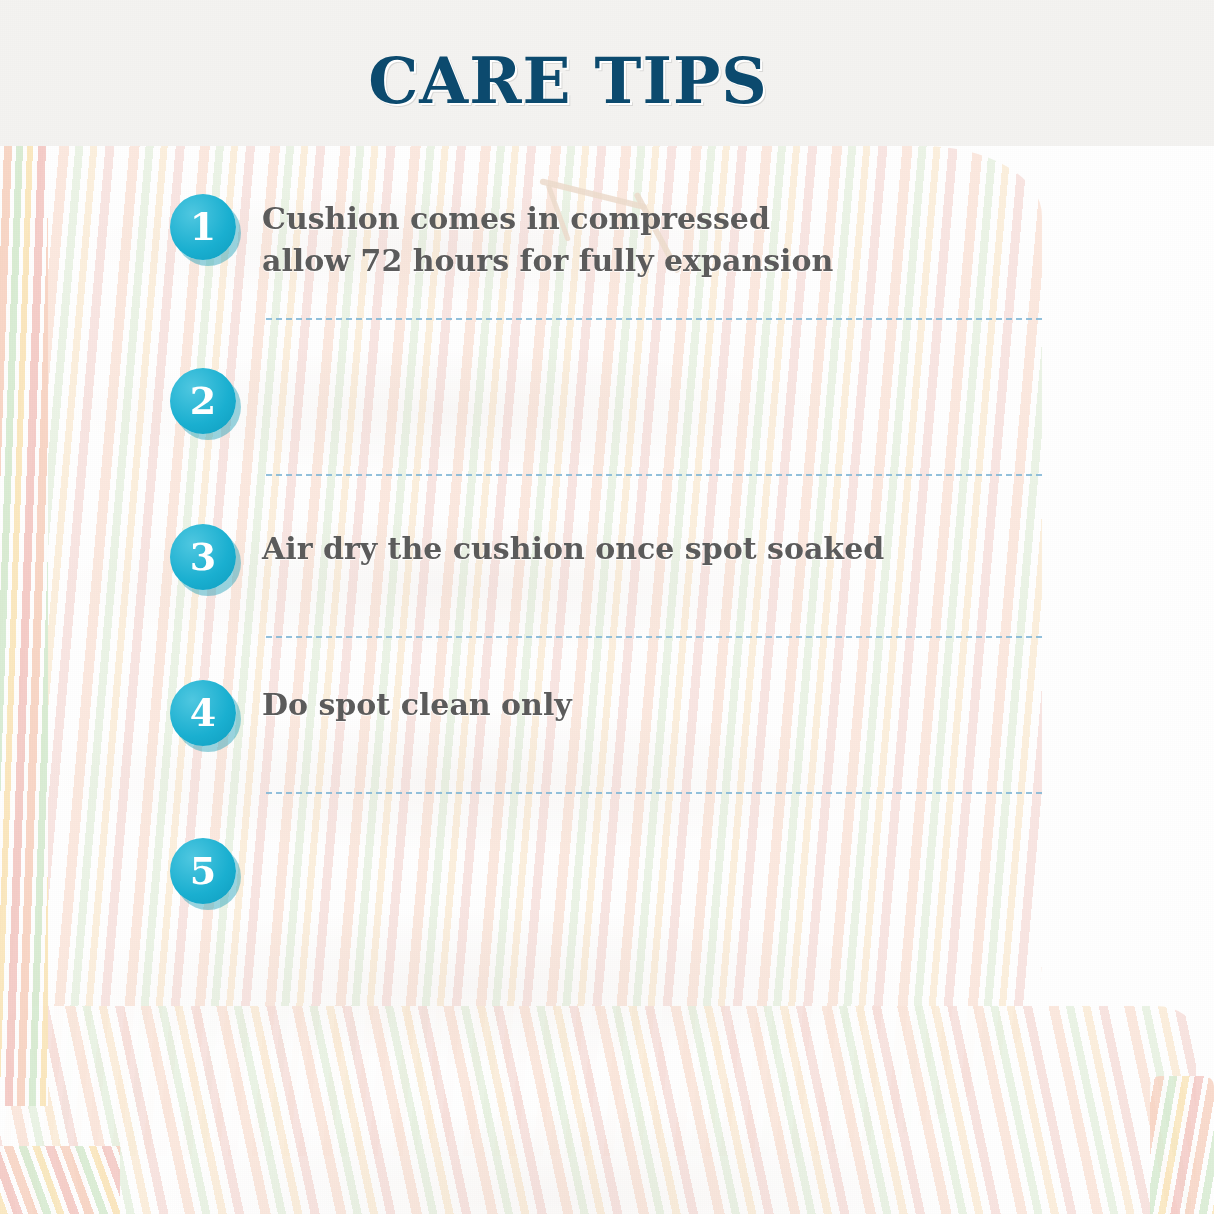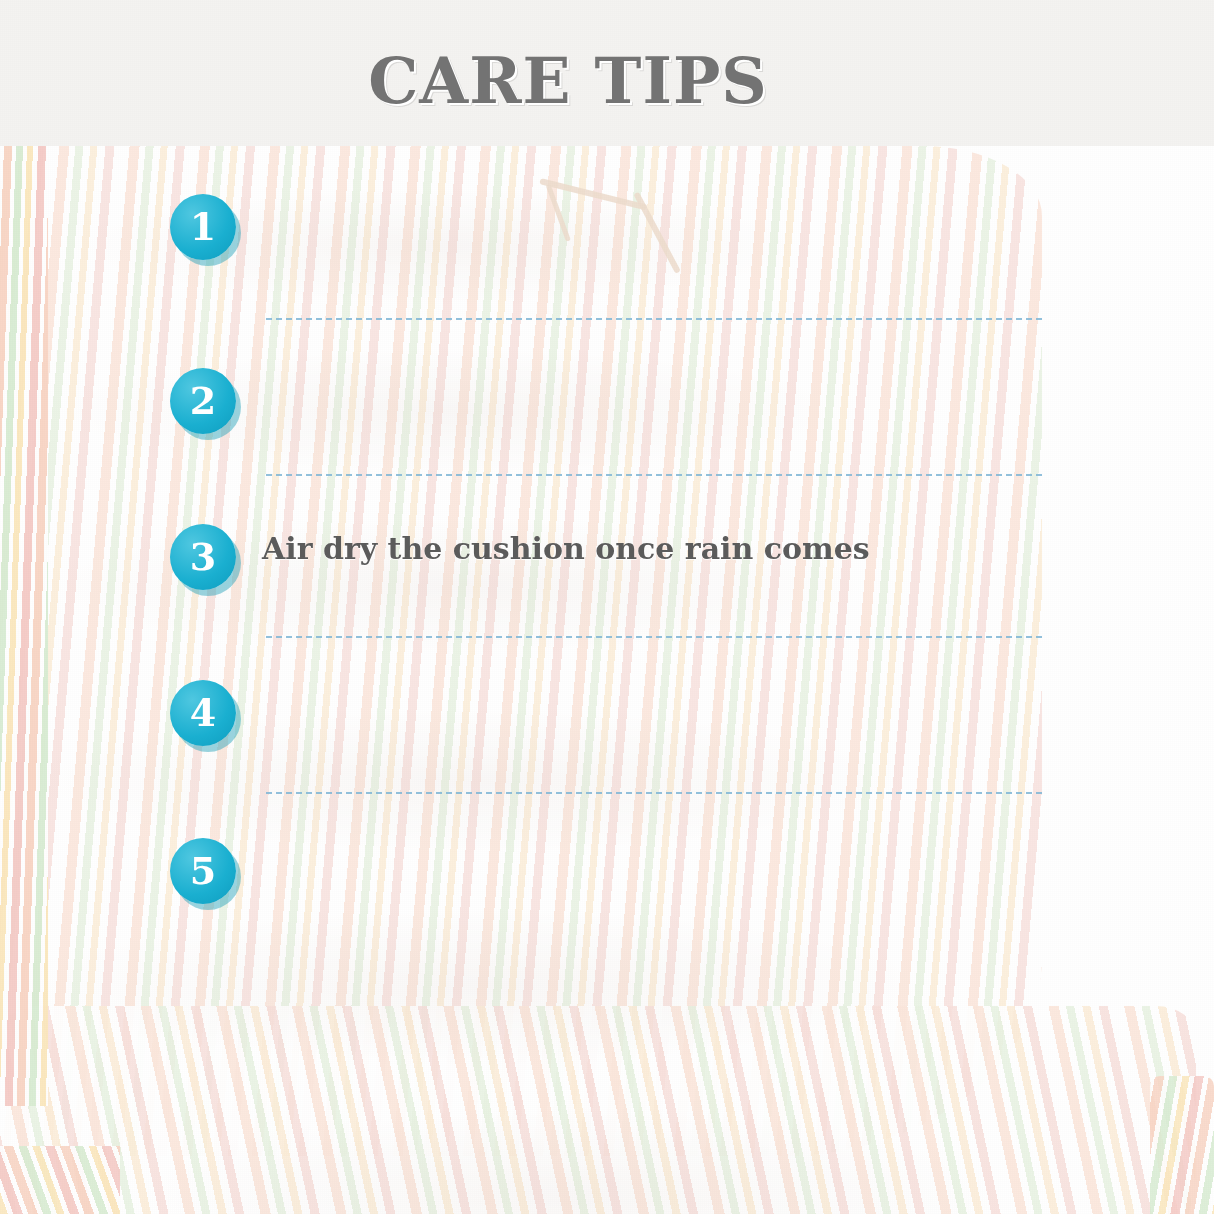--- a/index.html
+++ b/index.html
@@ -200,21 +200,21 @@
   .title {
     position: absolute;
     left: 0;
     top: 44px;
     width: 1136px;
     text-align: center;
     font-family: "DejaVu Serif", serif;
     font-weight: bold;
     font-size: 63px;
     letter-spacing: 1px;
-    color: #737373;
+    color: #0c4a6e;
     text-shadow:
       2px 2px 0 #ffffff,
       3px 3px 0 rgba(0,0,0,0.10);
   }
 
   
   .tips {
     position: absolute;
     left: 0;
     top: 146px;
@@ -292,39 +292,42 @@
   </div>
 
   <div class="page-grain"></div>
 
   <div class="title">CARE TIPS</div>
 
   <div class="tips">
 
     <div class="tip" style="left:170px; top:48px;">
       <div class="badge">1</div>
+      <div class="tip-text">Cushion comes in compressed
+allow 72 hours for fully expansion</div>
     </div>
 
     <div class="divider" style="top:172px;"></div>
 
     <div class="tip" style="left:170px; top:222px;">
       <div class="badge">2</div>
     </div>
 
     <div class="divider" style="top:328px;"></div>
 
     <div class="tip" style="left:170px; top:378px;">
       <div class="badge">3</div>
-      <div class="tip-text">Air dry the cushion once rain comes</div>
+      <div class="tip-text">Air dry the cushion once spot soaked</div>
     </div>
 
     <div class="divider" style="top:490px;"></div>
 
     <div class="tip" style="left:170px; top:534px;">
       <div class="badge">4</div>
+      <div class="tip-text">Do spot clean only</div>
     </div>
 
     <div class="divider" style="top:646px;"></div>
 
     <div class="tip" style="left:170px; top:692px;">
       <div class="badge">5</div>
     </div>
 
   </div>
 </div>

